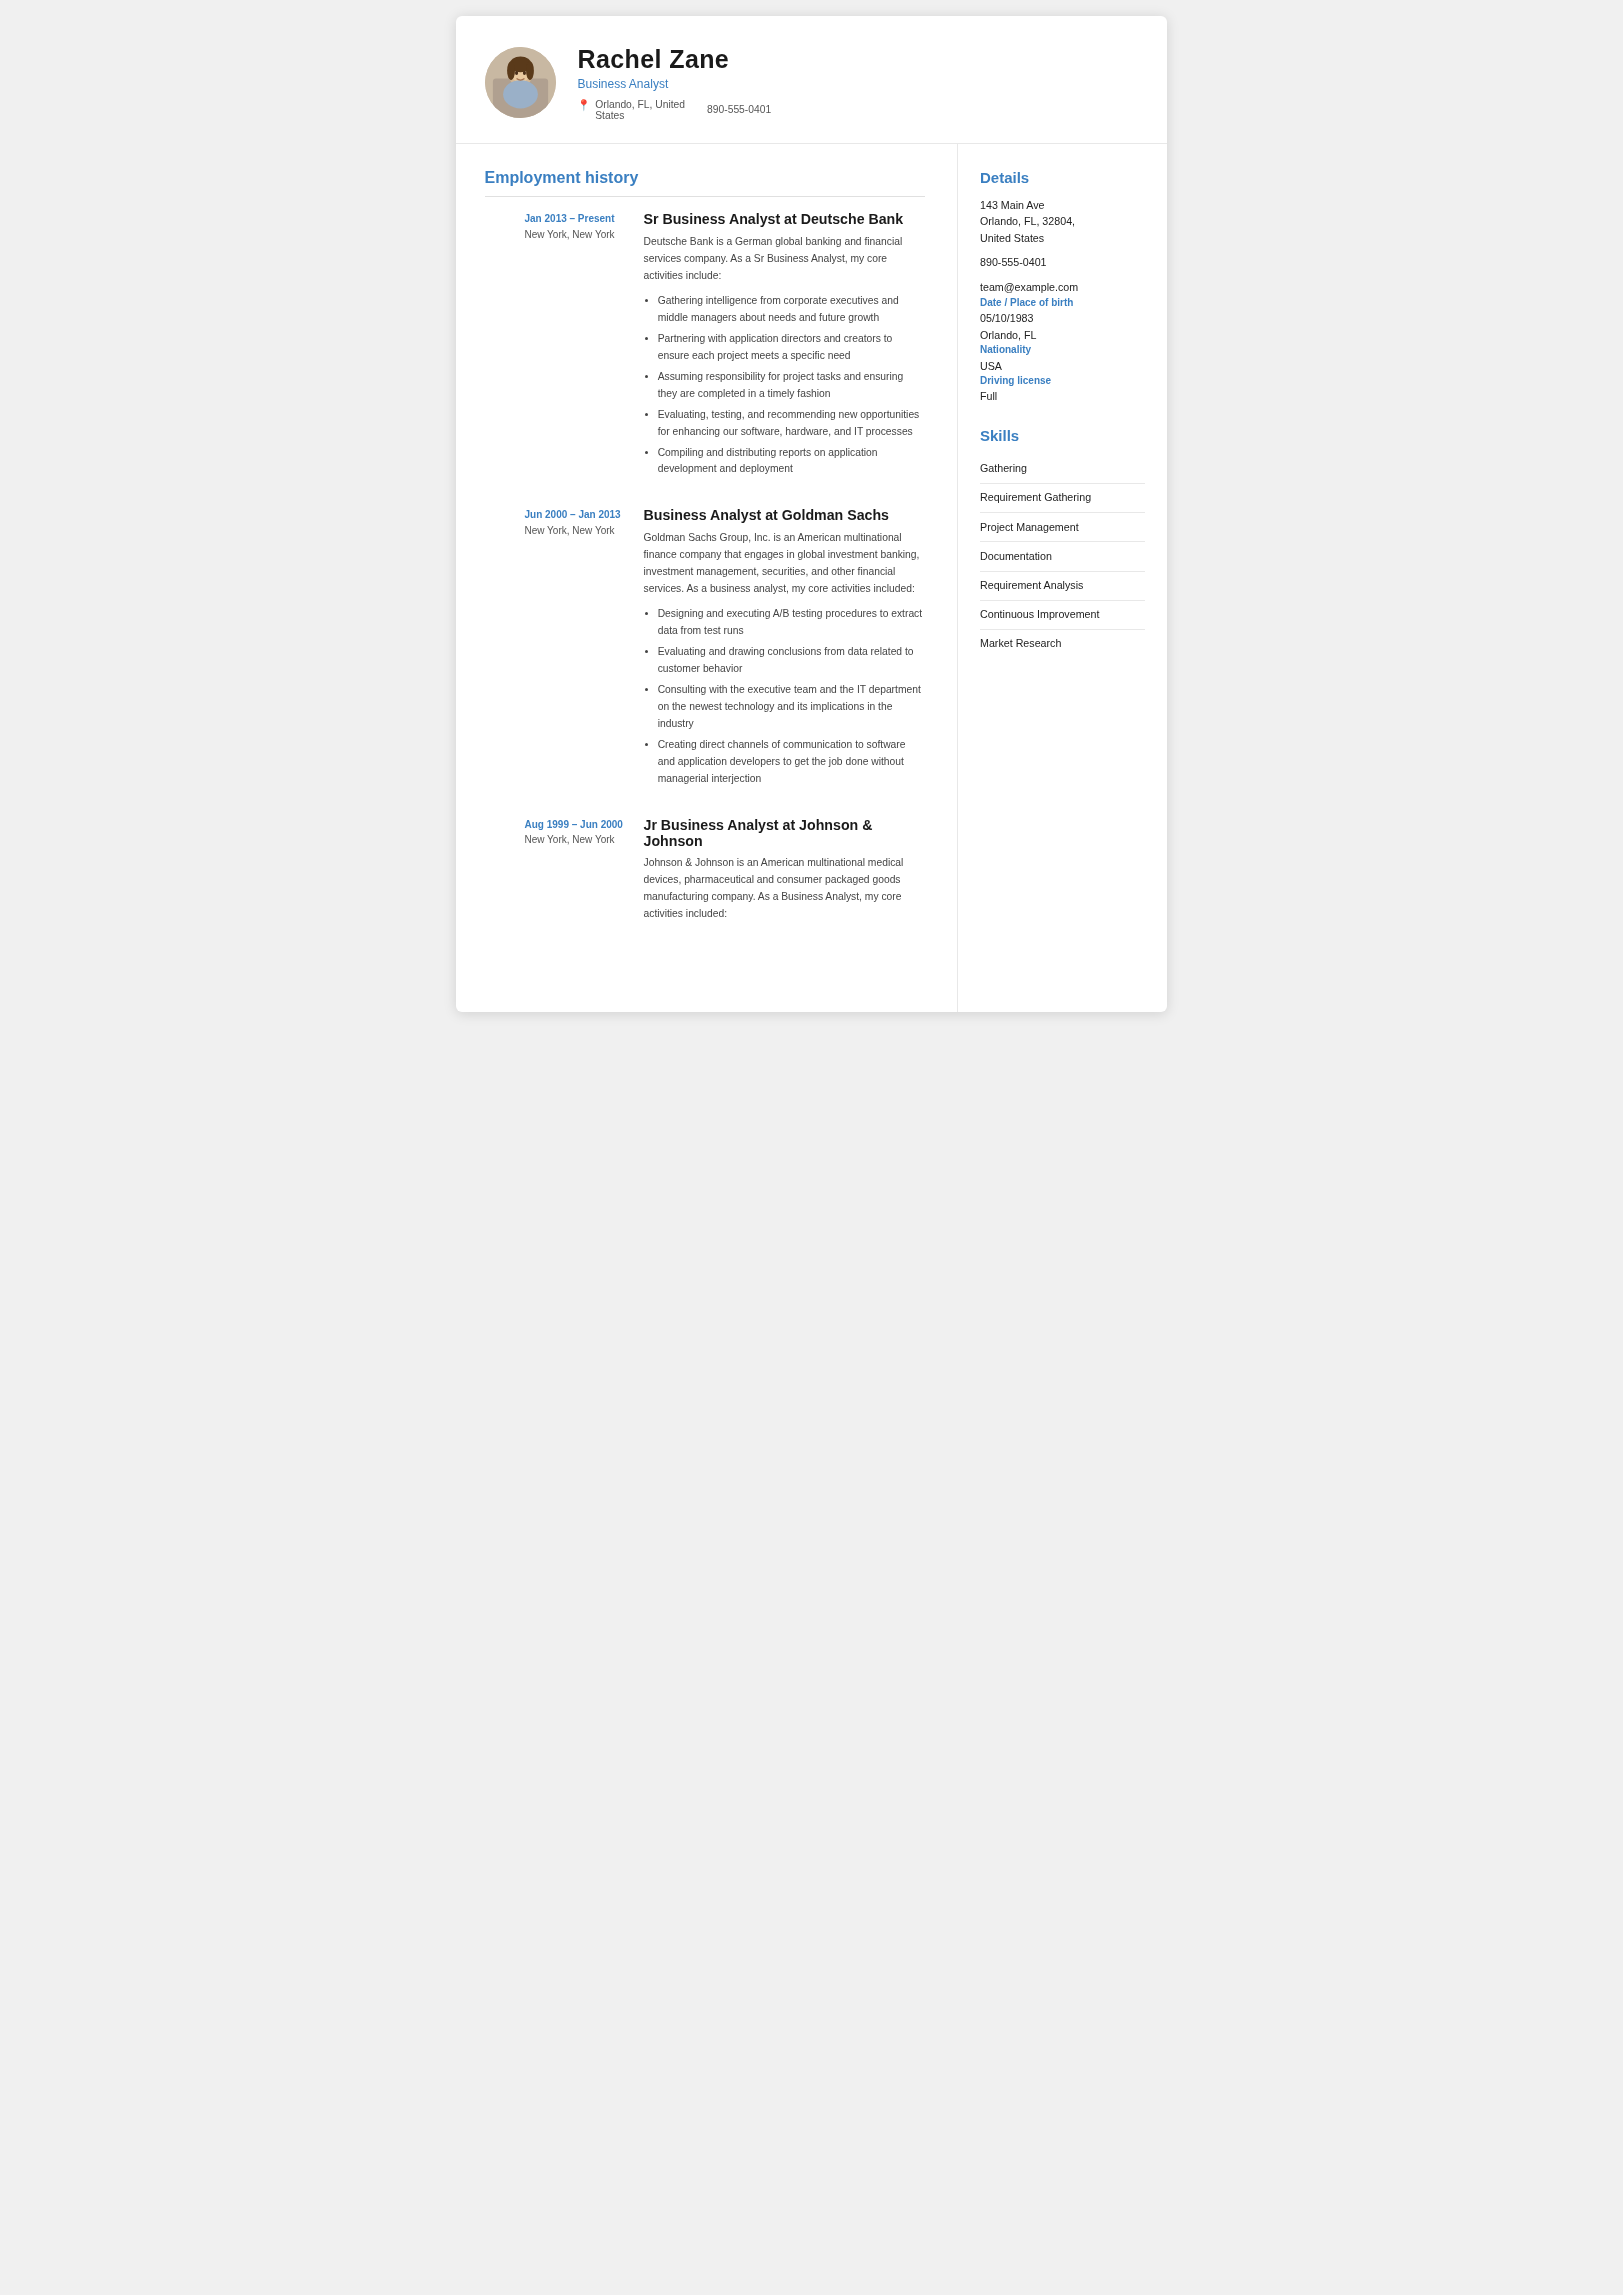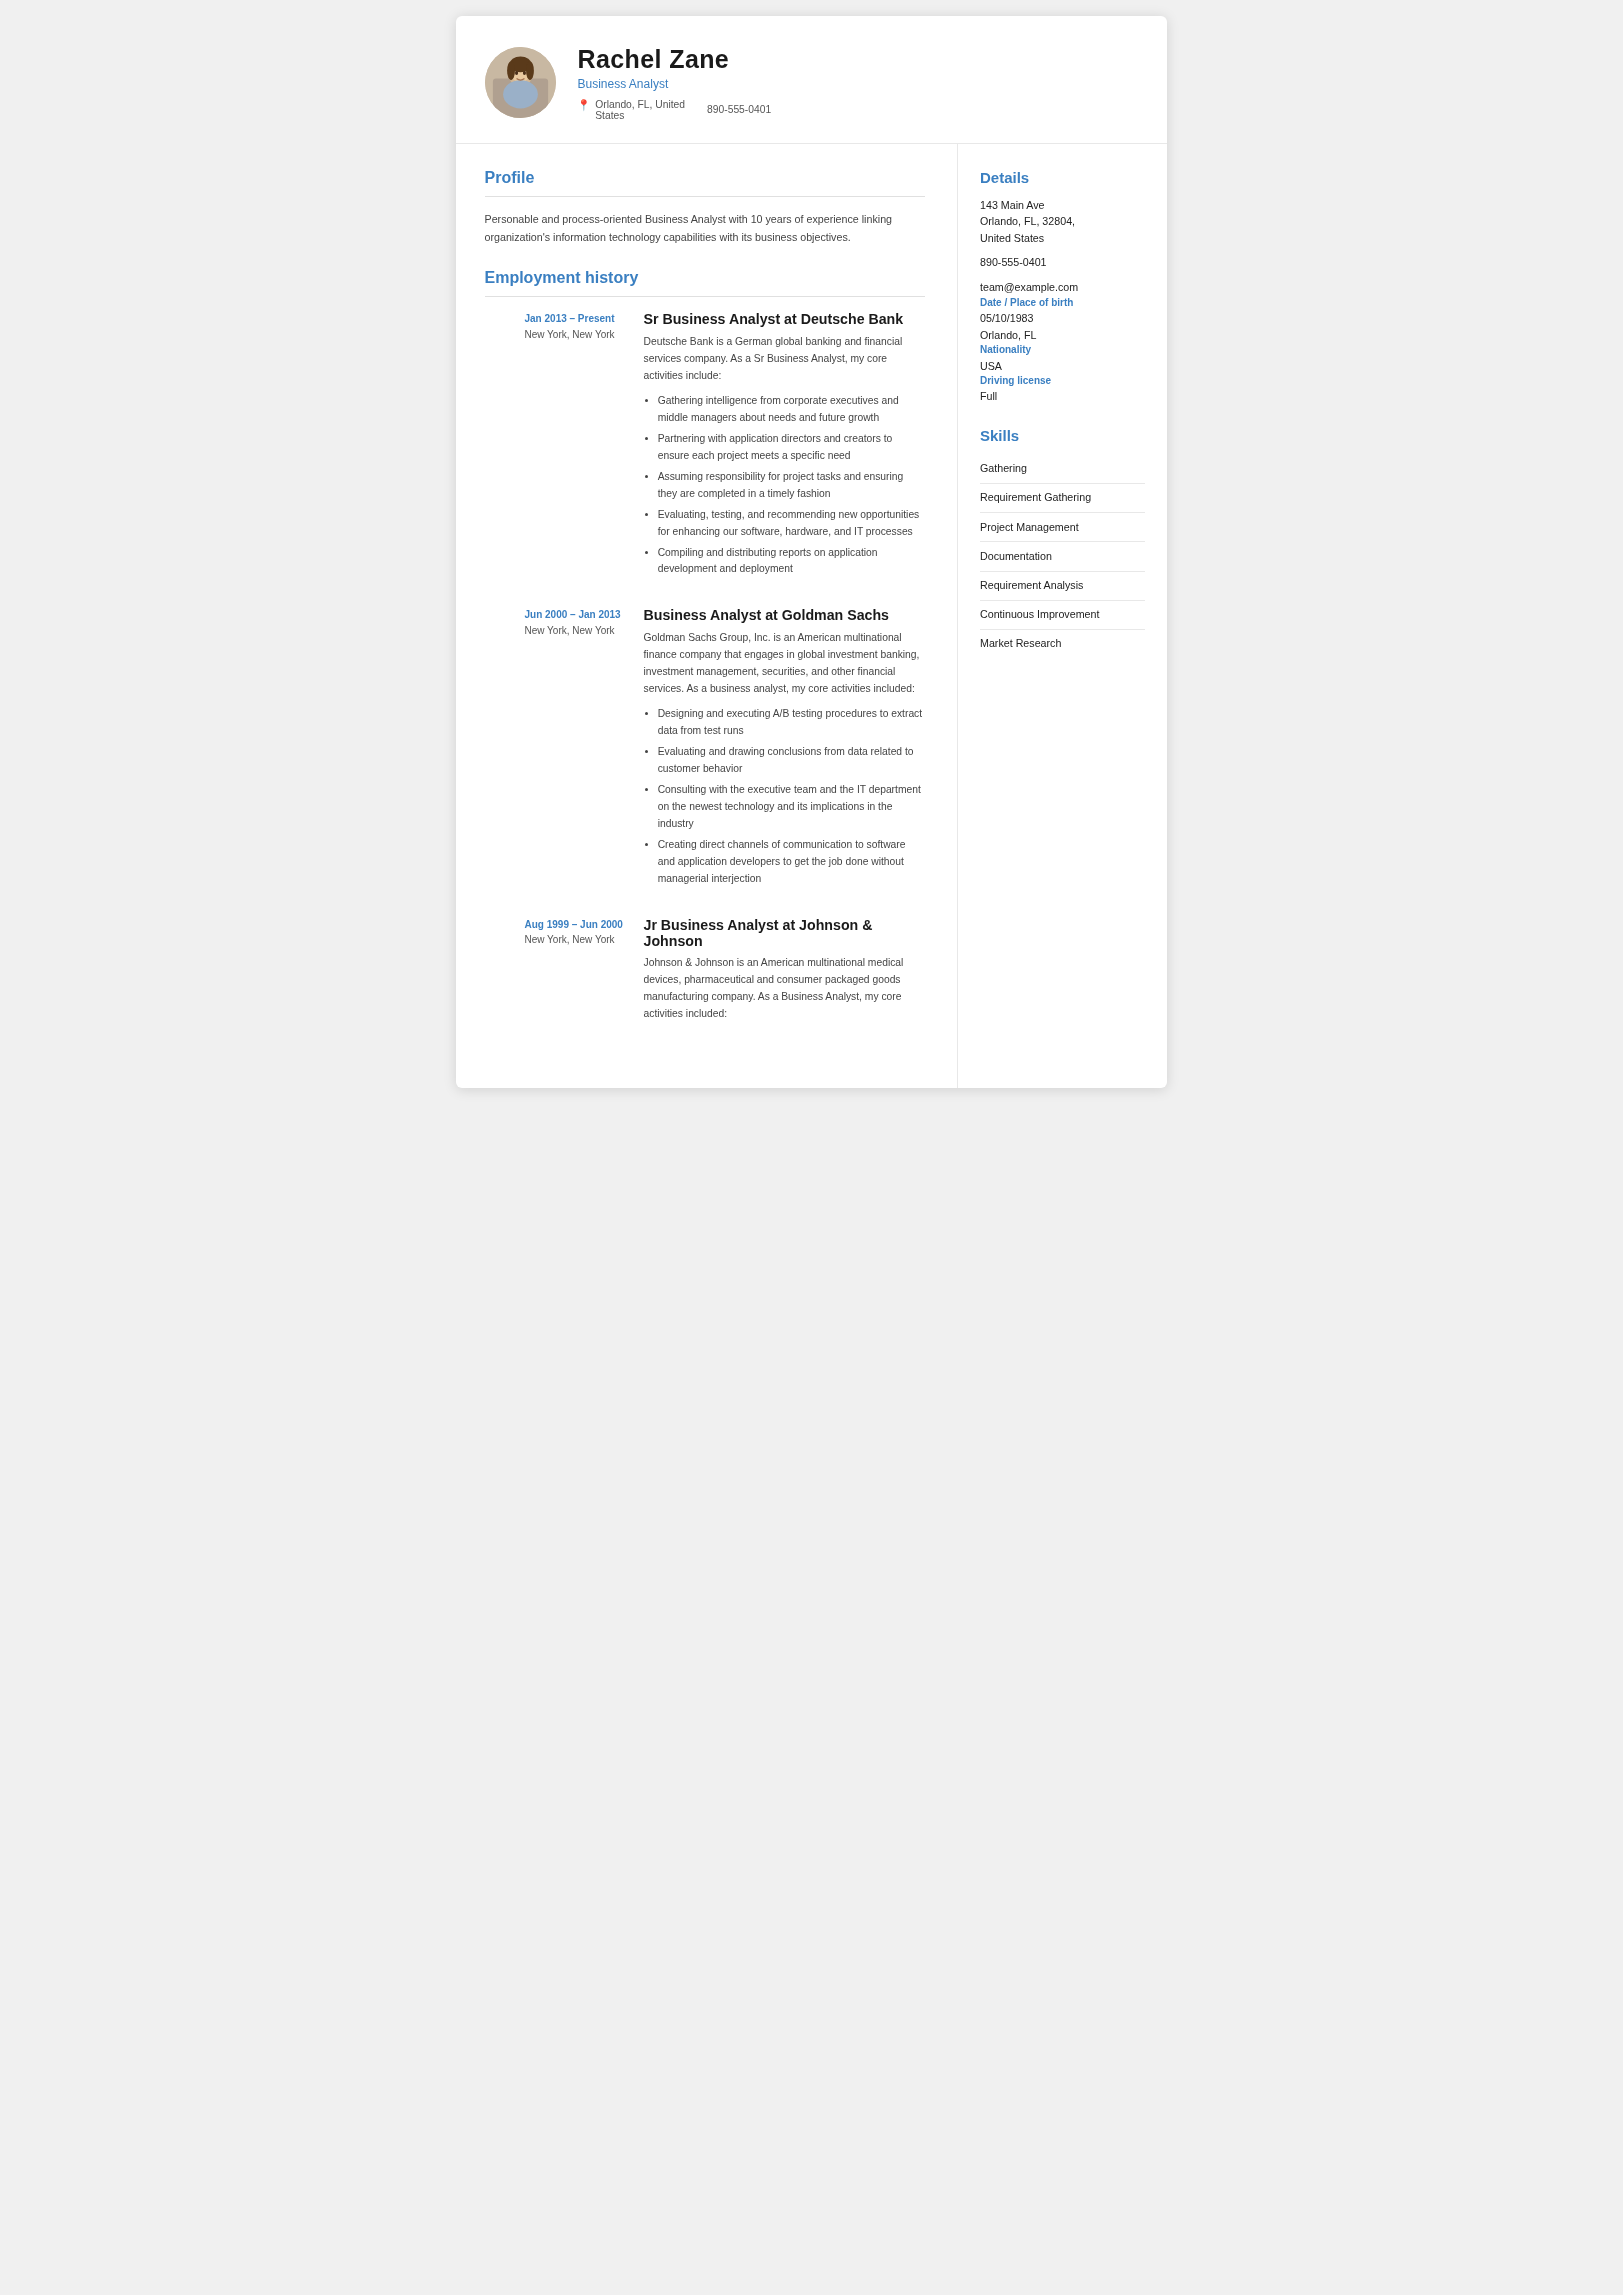--- a/index.html
+++ b/index.html
@@ -243,25 +243,20 @@
         </div>
         <div class="header-phone">890-555-0401</div>
       </div>
     </div>
   </div>
 
   <div class="body-content">
 
     <div class="main-col">
 
-      <div class="profile-section">
-        <h2 class="section-title">Profile</h2>
-        <hr class="section-divider">
-        <p class="profile-text">Personable and process-oriented Business Analyst with 10 years of experience linking organization's information technology capabilities with its business objectives.</p>
-      </div>
 
       <div class="employment-section">
         <h2 class="section-title">Employment history</h2>
         <hr class="section-divider">
 
         <div id="employment-entries">
             <div class="employment-entry">
               <div class="entry-date-col">
                 <div class="entry-date">Jan 2013 – Present</div>
                 <div class="entry-location">New York, New York</div>

